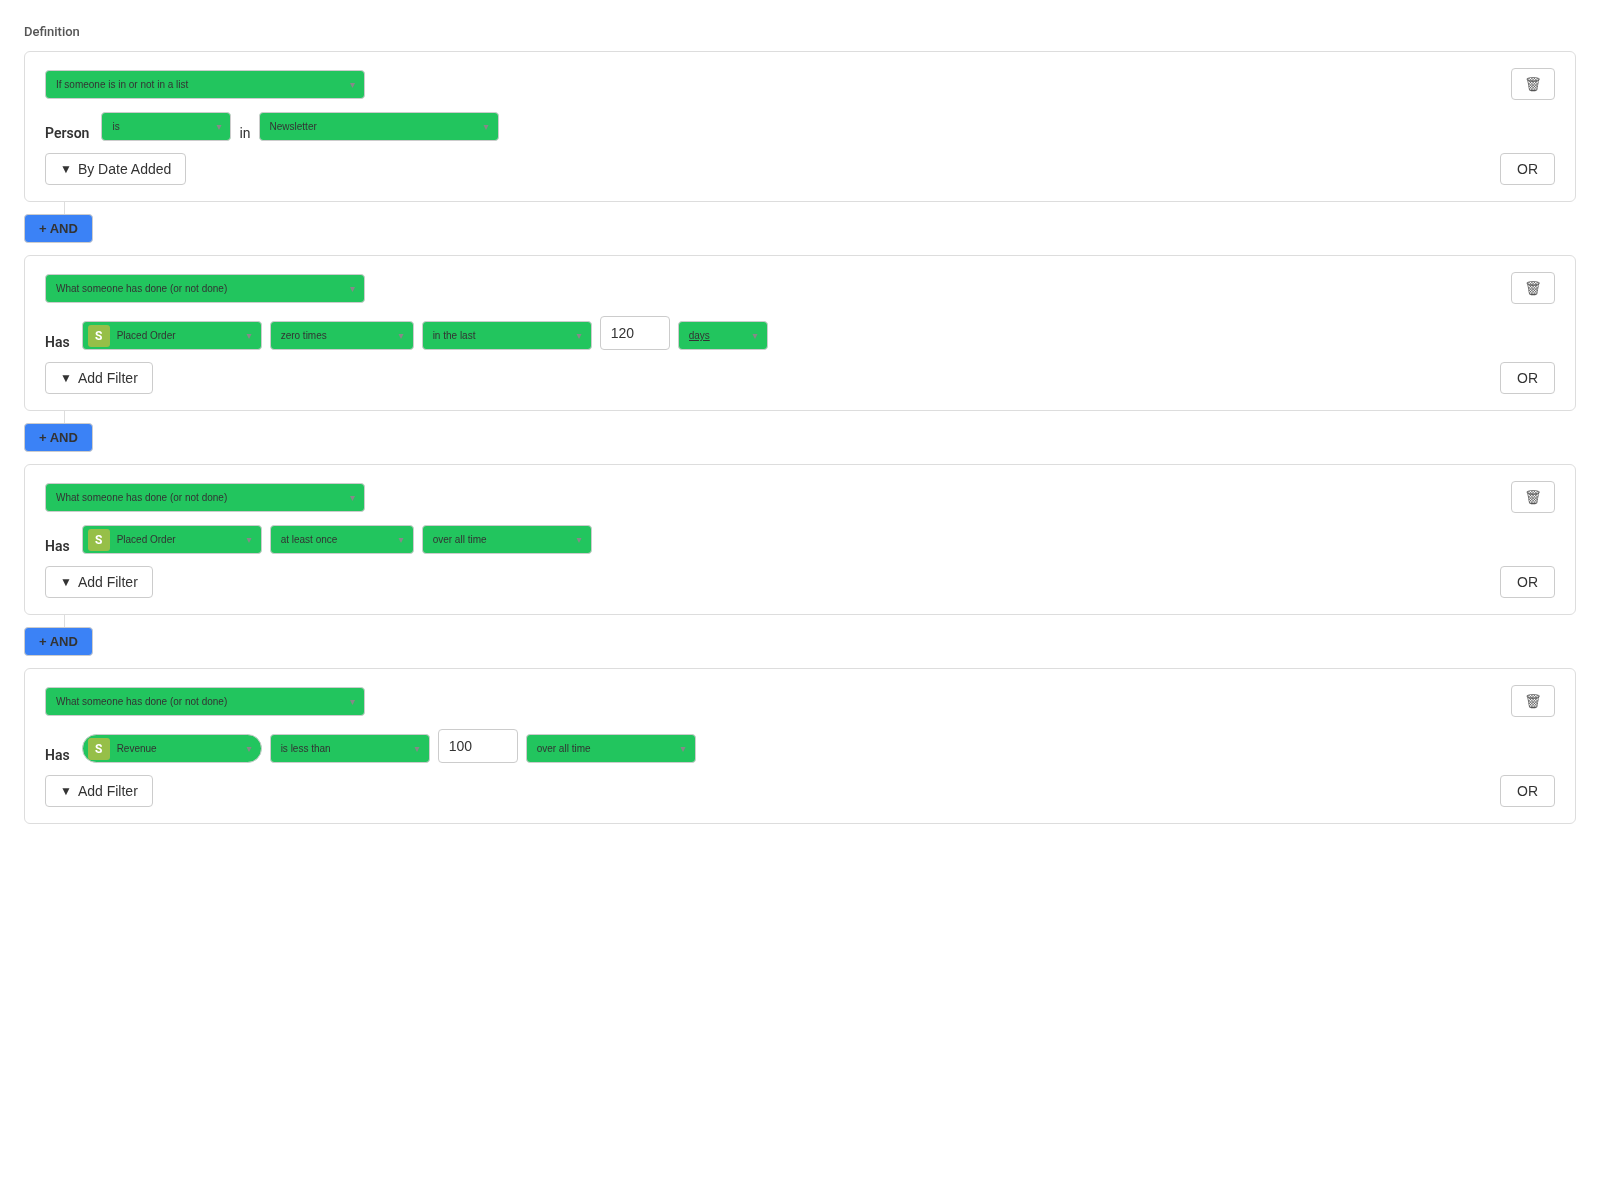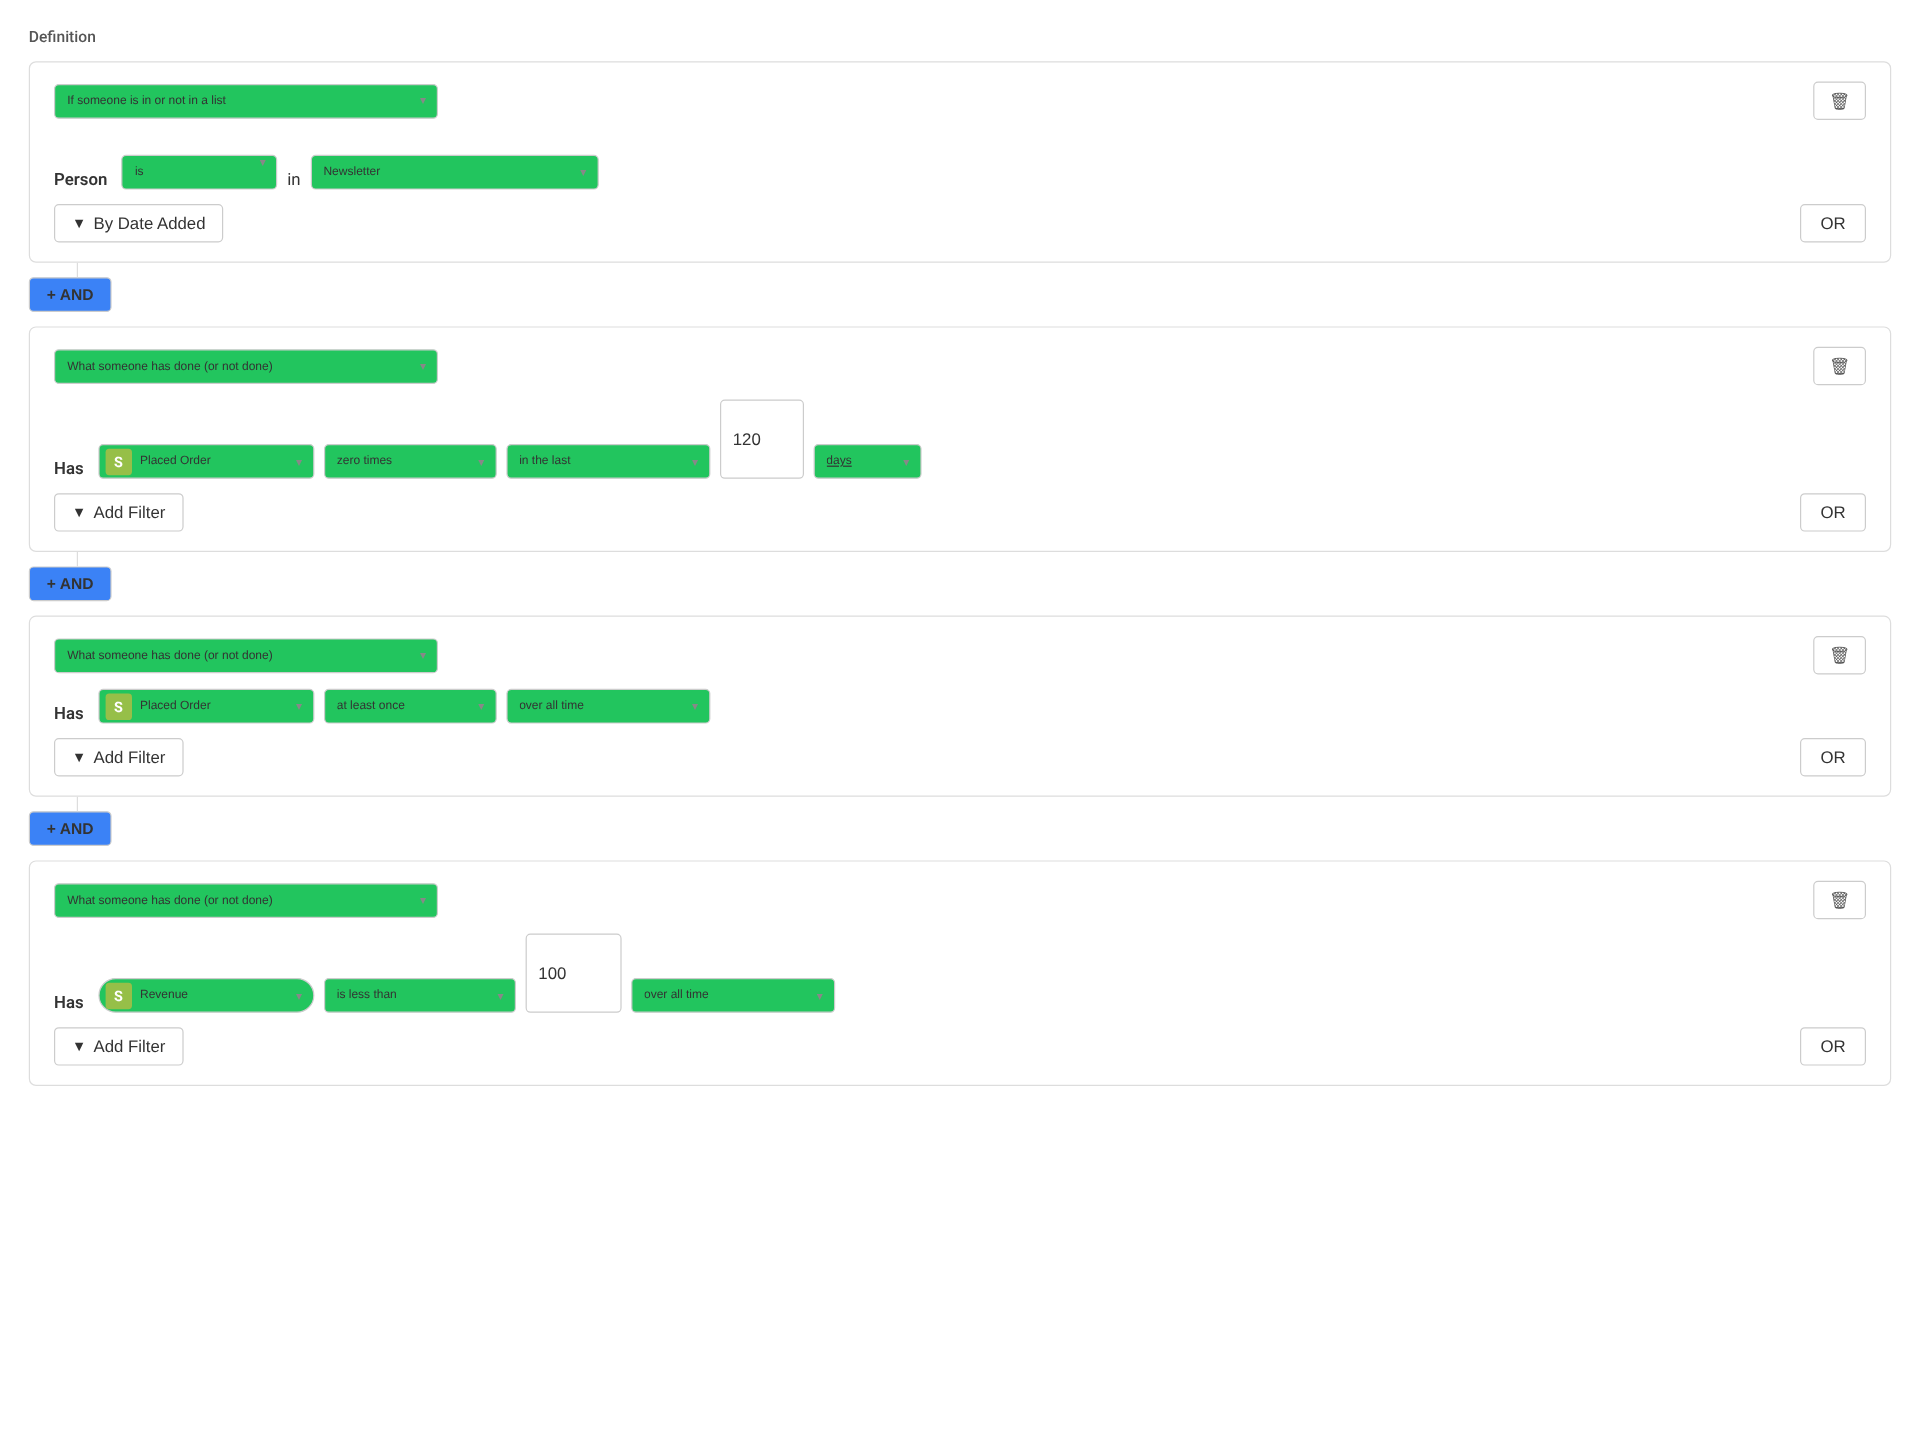--- a/index.html
+++ b/index.html
@@ -55,21 +55,20 @@
       right: 10px;
       pointer-events: none;
       color: #888;
       font-size: 10px;
     }
     .select-main {
       width: 320px;
     }
     .select-person-is {
       width: 130px;
-      margin-top: 17px;
     }
     .select-newsletter {
       width: 240px;
     }
     .select-event {
       width: 180px;
     }
     .select-frequency {
       width: 144px;
     }
@@ -85,21 +84,21 @@
     }
     .select-lessthan {
       width: 160px;
     }
     .select-overalltime2 {
       width: 170px;
     }
     .number-input {
       border: 1px solid #ccc;
       border-radius: 4px;
-      padding: 24px 10px;
+      padding: 8px 10px;
       font-size: 14px;
       color: #333;
       width: 70px;
       outline: none;
     }
     .number-input-revenue {
       width: 80px;
     }
     .btn-filter {
       display: inline-flex;

